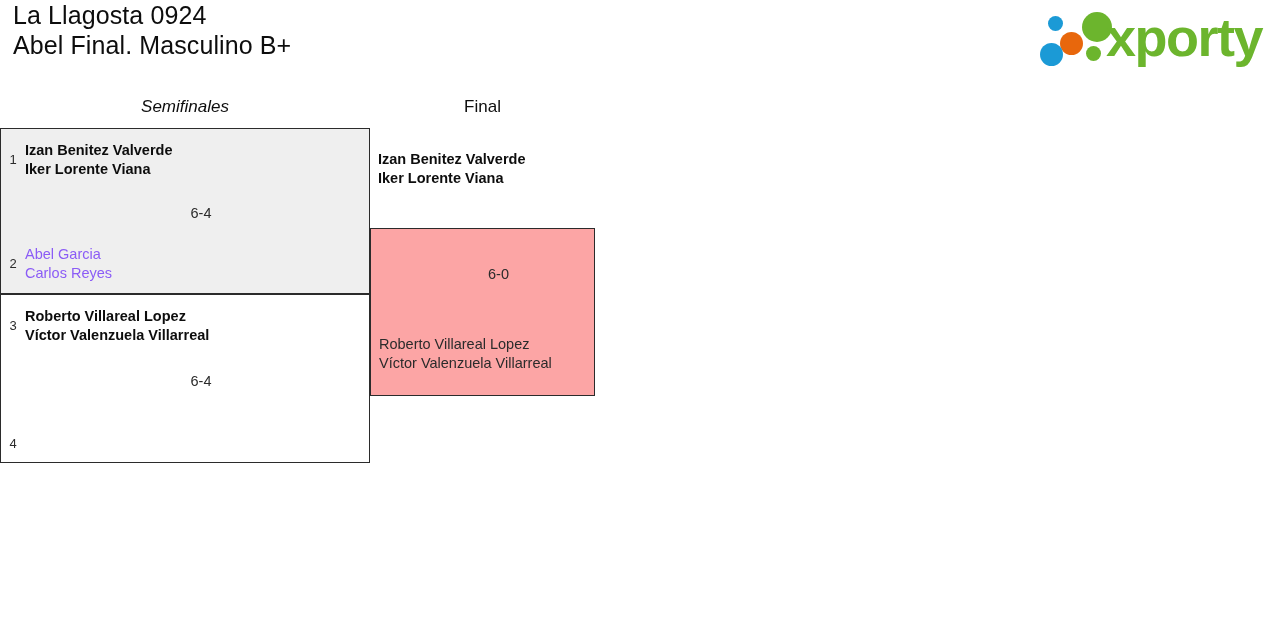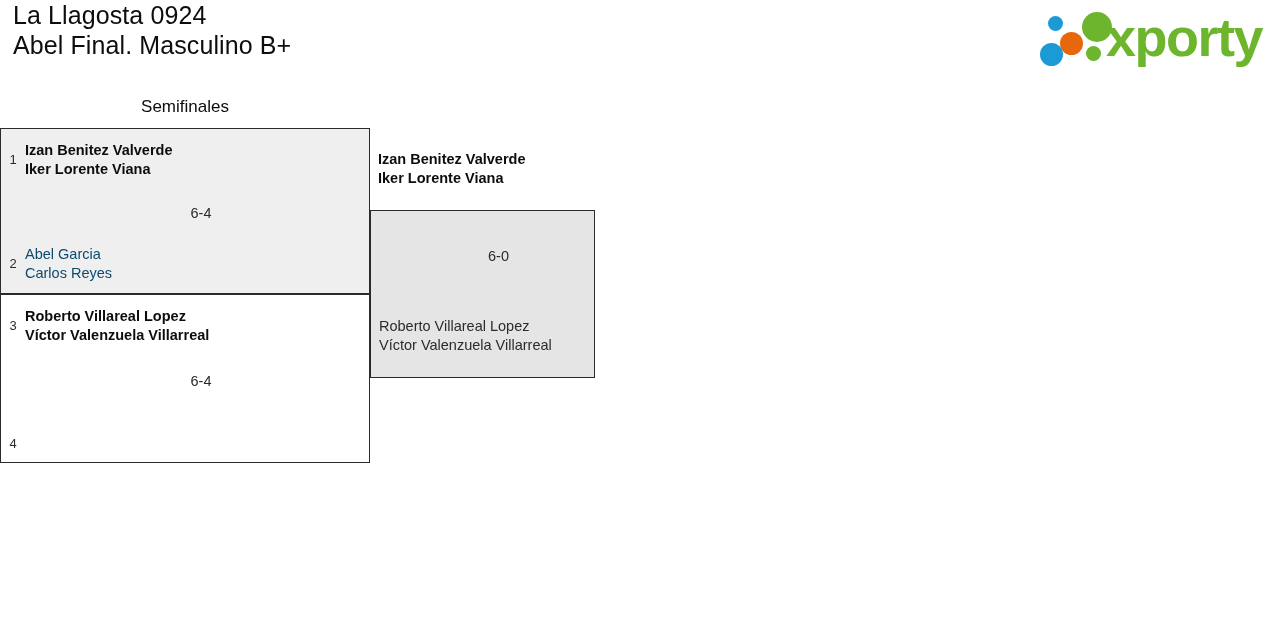--- a/index.html
+++ b/index.html
@@ -55,53 +55,53 @@
 
   
   .round-header {
     position: absolute;
     font-size: 17px;
     line-height: 22px;
     font-weight: 400;
     color: #0d0d0d;
     text-align: center;
   }
-  .round-header-sf { left: 0px;   top: 96px; width: 370px; }
+  .round-header-sf { left: 0px;   top: 96px; width: 370px; font-style: italic; }
   .round-header-f  { left: 370px; top: 96px; width: 225px; }
 
   
   .match-box {
     position: absolute;
     border: 1px solid #2b2b2b;
     background: #ffffff;
   }
   .match-sf1 { left: 0px; top: 128px; width: 370px; height: 166px; background: #efefef; }
   .match-sf2 { left: 0px; top: 294px; width: 370px; height: 169px; background: #ffffff; }
-  .match-final { left: 370px; top: 210px; width: 225px; height: 168px; background: #e5e5e5; }
+  .match-final { left: 370px; top: 228px; width: 225px; height: 168px; background: #fca5a5; }
 
   
   .team {
     position: absolute;
     left: 0; right: 0;
     display: flex;
     align-items: center;
   }
   .seed {
     width: 24px;
     flex: 0 0 24px;
     text-align: center;
     font-size: 13px;
     line-height: 16px;
     color: #2b2b2b;
     font-weight: 400;
   }
   .names {
     font-size: 14.5px;
     line-height: 19px;
-    color: #0c4a6e;
+    color: #8b5cf6;
     white-space: nowrap;
   }
   .names.winner { font-weight: 700; color: #0d0d0d; }
   .name-line { display: block; }
 
   .team-top    { top: 12px; }
   .team-bottom { bottom: 10px; }
 
   .score {
     position: absolute;
@@ -150,20 +150,21 @@
       <span class="dot dot-blue-sm" style="background:#1b9ad6;"></span>
       <span class="dot dot-orange" style="background:#e8670c;"></span>
       <span class="dot dot-green-lg" style="background:#6cb52d;"></span>
       <span class="dot dot-blue-lg" style="background:#1b9ad6;"></span>
       <span class="dot dot-green-sm" style="background:#6cb52d;"></span>
     </div>
     <div class="logo-text" style="color:#6cb52d;">xporty</div>
   </div>
 
   <div class="round-header round-header-sf">Semifinales</div>
+  <div class="round-header round-header-f">Final</div>
 
   <div class="match-box match-sf1">
     <div class="team team-top">
       <span class="seed">1</span>
       <span class="names winner">
         <span class="name-line">Izan Benitez Valverde</span>
         <span class="name-line">Iker Lorente Viana</span>
       </span>
     </div>
     <div class="score score-sf1">6-4</div>

